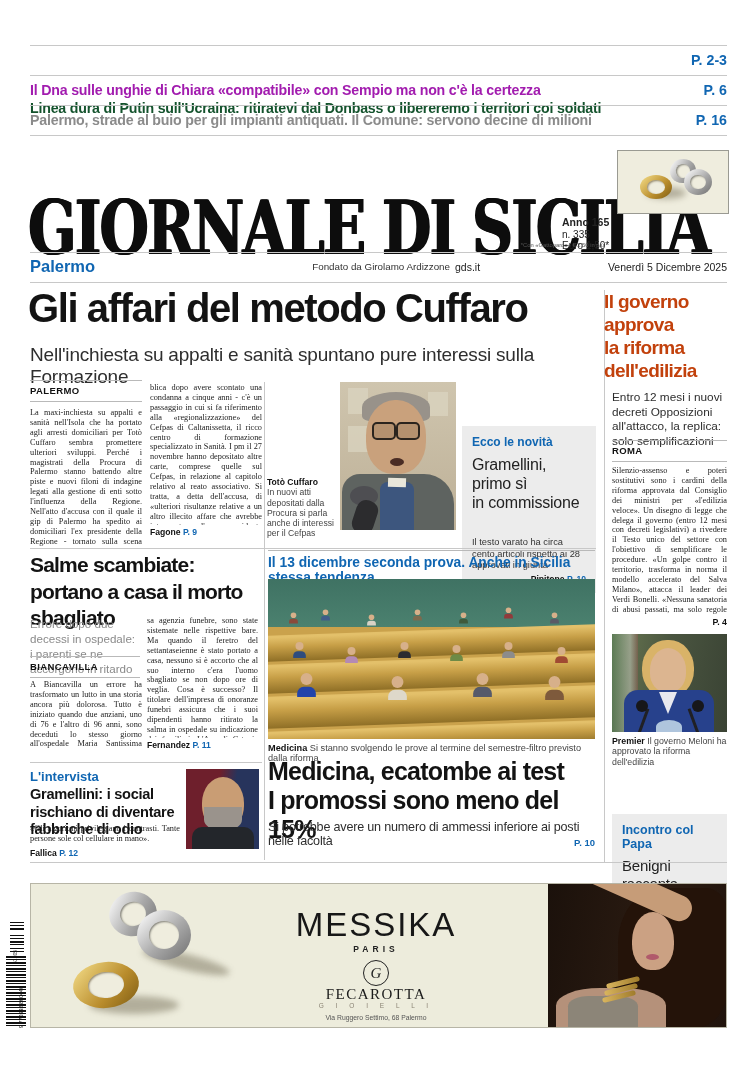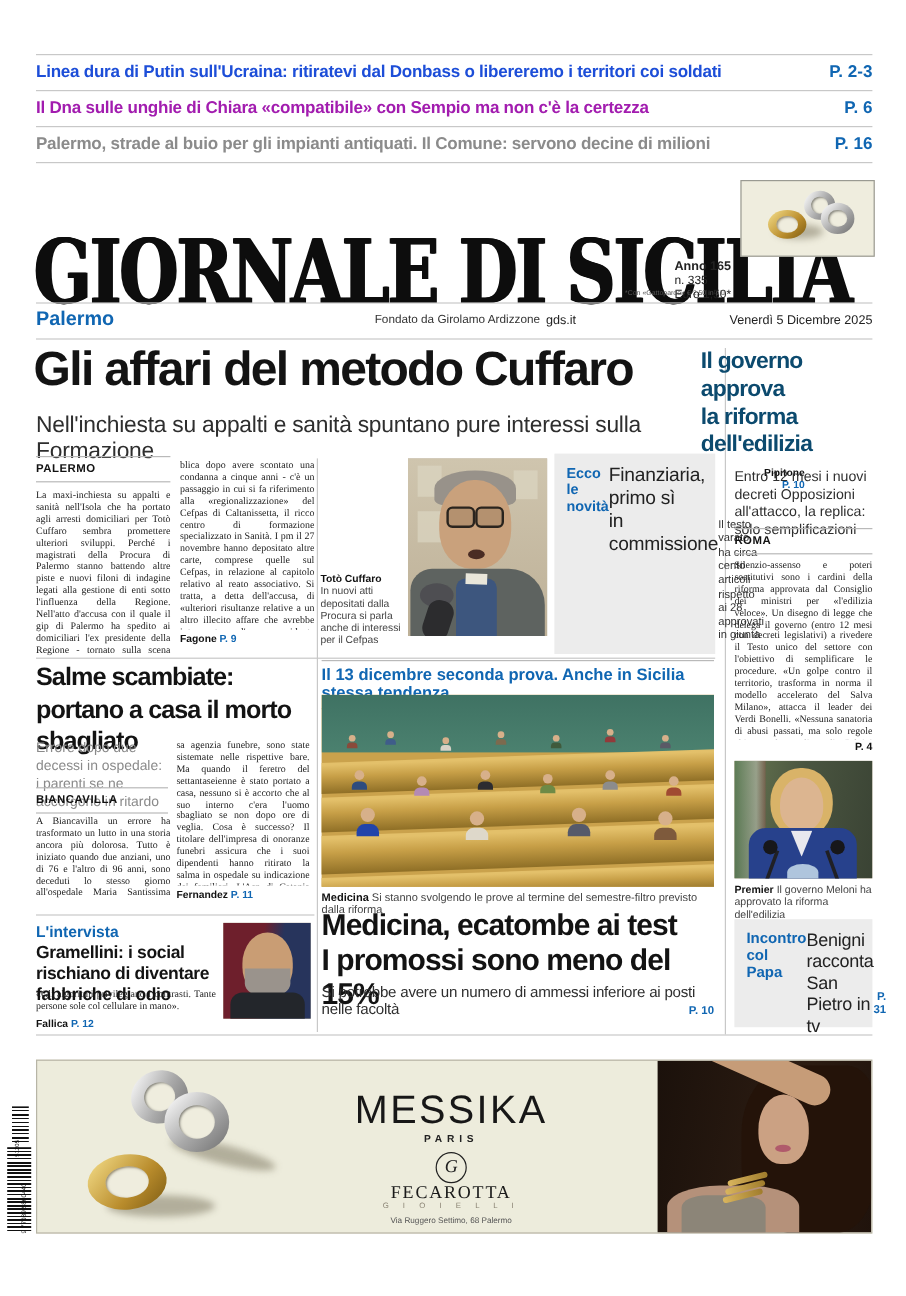--- a/index.html
+++ b/index.html
@@ -6,21 +6,21 @@
   .page{position:relative;width:755px;height:1080px;background:#fff;overflow:hidden;
         font-family:"Liberation Sans","DejaVu Sans",sans-serif;color:#1c1c1c;}
   .abs{position:absolute;}
   .rule{position:absolute;background:#c8c8c8;height:1px;}
   .vrule{position:absolute;background:#c8c8c8;width:1px;}
 
   
   .ts-row{position:absolute;left:30px;width:697px;height:30px;}
   .ts-text{position:absolute;left:0;top:6px;font-size:14.2px;font-weight:bold;letter-spacing:-0.2px;}
   .ts-page{position:absolute;right:0;top:6px;font-size:14.2px;font-weight:bold;color:#1066b2;}
-  .ts-blue .ts-text{color:#1d4ed8;}
+  .ts-blue .ts-text{color:#14532d;margin-top:48px;}
   .ts-black .ts-text{color:#a21caf;}
   .ts-gray .ts-text{color:#8b8b8b;}
 
   
   #logo{position:absolute;left:28px;top:146px;font-family:"DejaVu Serif","Liberation Serif",serif;
         font-weight:bold;font-size:57px;letter-spacing:-2px;color:#0d0d0d;white-space:nowrap;
         transform:scale(1.0,1.3);transform-origin:left top;text-shadow:0.7px 0 0 currentColor,-0.7px 0 0 currentColor;}
   #mh-thumb{position:absolute;left:617px;top:150px;width:110px;height:62px;background:#efedde;border:1px solid #9a9a92;overflow:hidden;}
   .ring{position:absolute;border-radius:50%;}
   .ring::after{content:"";position:absolute;border-radius:50%;inset:22%;background:inherit;}
@@ -69,30 +69,30 @@
   #cuf-glasses i{position:absolute;width:20px;height:14px;border:2.5px solid #2a241e;border-radius:5px;background:rgba(120,100,70,.25);}
   #cuf-glasses i.r{right:0;}
   #cuf-mouth{position:absolute;left:50px;top:76px;width:14px;height:8px;border-radius:50%;background:#4a2c24;}
   #cuf-body{position:absolute;left:2px;top:92px;width:112px;height:60px;border-radius:18px 30px 0 0;background:#5e6360;}
   #cuf-sweater{position:absolute;left:40px;top:100px;width:34px;height:48px;background:#3d567e;border-radius:8px 8px 0 0;}
   #cuf-collar{position:absolute;left:48px;top:96px;width:18px;height:9px;background:#e9e6da;transform:rotate(2deg);}
   #cuf-mic{position:absolute;left:14px;top:118px;width:22px;height:34px;border-radius:10px;background:#2c2c2e;transform:rotate(18deg);}
   #cuf-michead{position:absolute;left:10px;top:104px;width:28px;height:20px;border-radius:50%;background:#4e4e52;}
 
   
-  .graybox{position:absolute;background:#ececec;padding:9px 10px;box-sizing:border-box;display:flex;}
+  .graybox{position:absolute;background:#ececec;padding:9px 10px;box-sizing:border-box;display:flex;flex-direction:column;margin-top:48px;}
   .graybox .gk{font-size:12px;font-weight:bold;color:#1066b2;margin-bottom:6px;}
   .graybox .gh{font-size:16px;line-height:19px;color:#222;white-space:pre-line;letter-spacing:-0.2px;}
   .graybox .gb{font-size:9.3px;line-height:11.6px;color:#333;margin-top:auto;}
   .graybox .gbl{font-size:8.6px;text-align:right;margin-top:2px;}
   .graybox .gpg{font-size:9.5px;font-weight:bold;color:#1066b2;text-align:right;margin-top:auto;}
 
   
-  #rc-headline{position:absolute;left:584px;top:290px;width:118px;font-size:19px;line-height:23px;font-weight:bold;
-               letter-spacing:-0.6px;color:#0c4a6e;white-space:pre-line;}
+  #rc-headline{position:absolute;left:604px;top:290px;width:118px;font-size:19px;line-height:23px;font-weight:bold;
+               letter-spacing:-0.6px;color:#c2410c;white-space:pre-line;}
   #rc-subhead{position:absolute;left:612px;top:390px;width:115px;font-size:11.8px;line-height:14.6px;color:#2e2e2e;}
   #rc-body{position:absolute;left:612px;top:466px;width:115px;height:150px;}
   #rc-page{position:absolute;left:612px;top:617px;width:115px;text-align:right;font-size:8.8px;font-weight:bold;color:#111;}
   #rc-caption{position:absolute;left:612px;top:736px;width:115px;font-size:8.8px;line-height:10.4px;color:#444;}
   #rc-caption .ct{font-weight:bold;color:#111;}
 
   
   #mel-bg{position:absolute;inset:0;background:linear-gradient(100deg,#6b7a52 0%,#4a5540 45%,#3a4334 100%);}
   #mel-flag{position:absolute;left:0;top:0;width:26px;height:100%;background:linear-gradient(90deg,#4e7d57,#cfd3c8 70%,#8d5a50);opacity:.5;}
   #mel-hair{position:absolute;left:30px;top:6px;width:52px;height:58px;border-radius:48%;background:#d9b368;}
@@ -243,21 +243,21 @@
     <div id="cuf-mouth"></div>
     <div id="cuf-body"></div>
     <div id="cuf-sweater"></div>
     <div id="cuf-collar"></div>
     <div id="cuf-michead"></div>
     <div id="cuf-mic"></div>
   </div>
 
   <div class="graybox" style="left:462px;top:378px;width:134px;height:167px;">
     <div class="gk">Ecco le novità</div>
-    <div class="gh">Finanziaria,
+    <div class="gh">Gramellini,
 primo sì
 in commissione</div>
     <div class="gb">Il testo varato ha circa cento articoli rispetto ai 28 approvati in giunta</div>
     <div class="gbl byline">
       <span class="nm">Pipitone</span>
       <span class="pg">P. 10</span>
     </div>
   </div>
 
   <div id="rc-headline">Il governo

